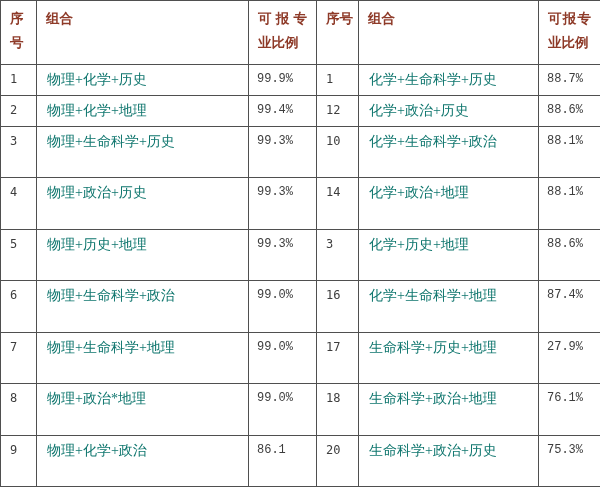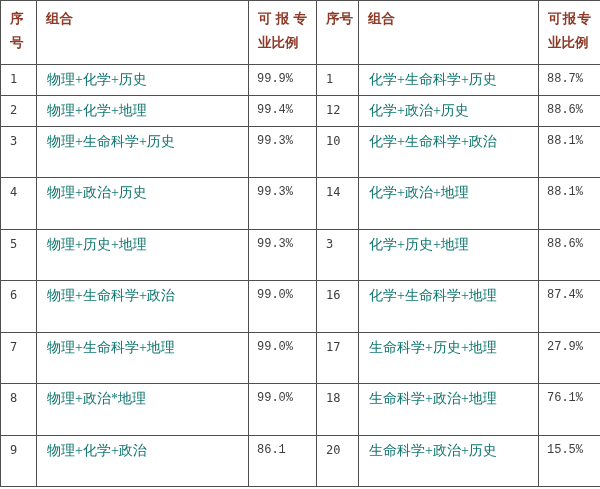--- a/index.html
+++ b/index.html
@@ -157,17 +157,17 @@
         <td class="no-cell">18</td>
         <td class="combo-cell">生命科学+政治+地理</td>
         <td class="ratio-cell">76.1%</td>
       </tr>
       <tr class="r-tall">
         <td class="no-cell">9</td>
         <td class="combo-cell">物理+化学+政治</td>
         <td class="ratio-cell">86.1</td>
         <td class="no-cell">20</td>
         <td class="combo-cell">生命科学+政治+历史</td>
-        <td class="ratio-cell">15.5%</td>
+        <td class="ratio-cell">75.3%</td>
       </tr>
     </tbody>
   </table>
 </div>
 
 </body></html>

